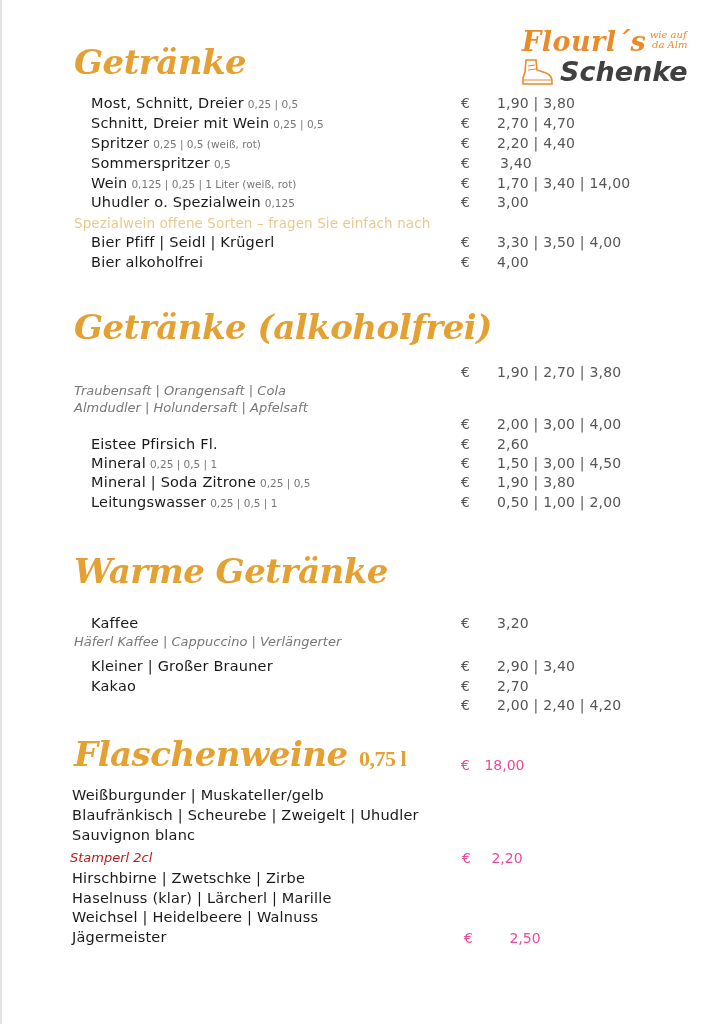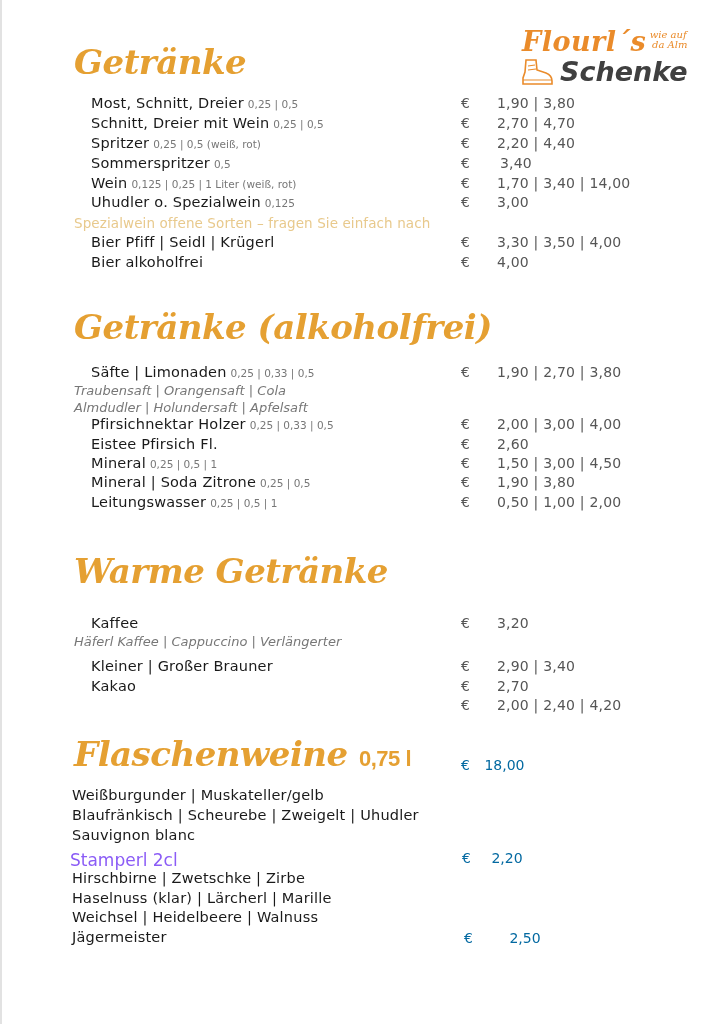--- a/index.html
+++ b/index.html
@@ -6,32 +6,32 @@
   body { width:724px; height:1024px; position:relative; overflow:hidden;
          font-family:"DejaVu Sans", sans-serif; color:#1a1a1a; }
   .edge { position:absolute; left:0; top:0; width:2px; height:1024px; background:#e2e2e2; }
   .logo { position:absolute; left:520px; top:26px; width:172px; height:66px; }
   .logo .l1 { position:absolute; left:2px; top:0; font-family:"DejaVu Serif", serif; font-style:italic; font-weight:bold; font-size:27px; color:#ea8b2a; letter-spacing:0.5px; }
   .logo .l2 { position:absolute; left:40px; top:30px; font-family:"DejaVu Sans", sans-serif; font-style:italic; font-weight:bold; font-size:27px; color:#404040; }
   .logo .tag { position:absolute; left:129px; top:4px; font-family:"DejaVu Serif", serif; font-style:italic; font-size:10px; line-height:10px; color:#ea8b2a; text-align:center; }
   .logo .boot { position:absolute; left:0; top:32px; width:34px; height:28px; }
 
   .heading { position:absolute; left:74px; font-family:"DejaVu Serif", serif; font-style:italic; font-weight:bold; color:#e5a032; font-size:34px; letter-spacing:-0.5px; white-space:nowrap; }
-  .heading .sub { font-size:22px; font-style:normal; font-family:Liberation Sans, sans-serif; font-weight:bold; }
+  .heading .sub { font-size:22px; font-style:normal; font-family:Liberation Serif, serif; font-weight:bold; }
 
   .row { position:absolute; left:74px; width:600px; height:20px; white-space:nowrap; }
   .row .name { position:absolute; left:17px; top:0; font-size:14.5px; letter-spacing:0.2px; color:#1a1a1a; }
   .row .size { font-size:10.5px; color:#777; margin-left:4px; letter-spacing:0; }
   .row .eur { position:absolute; left:387px; top:0; font-size:14px; color:#555; }
   .row .price { position:absolute; left:423px; top:0; font-size:14px; color:#555; letter-spacing:0.2px; }
   .note { position:absolute; left:74px; font-size:13px; color:#777; white-space:nowrap;font-style:italic; }
   .hint { position:absolute; left:74px; font-size:13.5px; color:#e8c98c; white-space:nowrap; letter-spacing:0.1px; }
-  .stamperl { position:absolute; left:70px; font-size:17px; color:#8b5cf6; white-space:nowrap; }
+  .stamperl { position:absolute; left:70px; font-size:13px; color:#b91c1c; white-space:nowrap;font-style:italic; }
   .plain { position:absolute; left:72px; font-size:14.5px; color:#1a1a1a; white-space:nowrap; letter-spacing:0.2px; }
-  .eur2 { position:absolute; font-size:14px; color:#0369a1; white-space:nowrap; }
+  .eur2 { position:absolute; font-size:14px; color:#ec4899; white-space:nowrap; }
 </style>
 </head>
 <body>
 
 <div class="edge"></div>
 
 <div class="logo">
   <span class="l1">Flourl´s</span>
   <span class="tag">
     <span>wie auf</span><br>
@@ -84,28 +84,26 @@
 </div>
 <div class="row" style="top:254px">
   <span class="name"><span>Bier alkoholfrei</span></span>
   <span class="eur">€</span>
   <span class="price">4,00</span>
 </div>
 
 <div class="heading" style="top:307px">Getränke (alkoholfrei)</div>
 
 <div class="row" style="top:364px">
-  <span class="name"><span>Säfte | Limonaden</span><span class="size">0,25 | 0,33 | 0,5</span></span>
   <span class="eur">€</span>
   <span class="price">1,90 | 2,70 | 3,80</span>
 </div>
 <div class="note" style="top:383px">Traubensaft | Orangensaft | Cola</div>
 <div class="note" style="top:400px">Almdudler | Holundersaft | Apfelsaft</div>
 <div class="row" style="top:416px">
-  <span class="name"><span>Pfirsichnektar Holzer</span><span class="size">0,25 | 0,33 | 0,5</span></span>
   <span class="eur">€</span>
   <span class="price">2,00 | 3,00 | 4,00</span>
 </div>
 <div class="row" style="top:436px">
   <span class="name"><span>Eistee Pfirsich Fl.</span></span>
   <span class="eur">€</span>
   <span class="price">2,60</span>
 </div>
 <div class="row" style="top:455px">
   <span class="name"><span>Mineral</span><span class="size">0,25 | 0,5 | 1</span></span>

